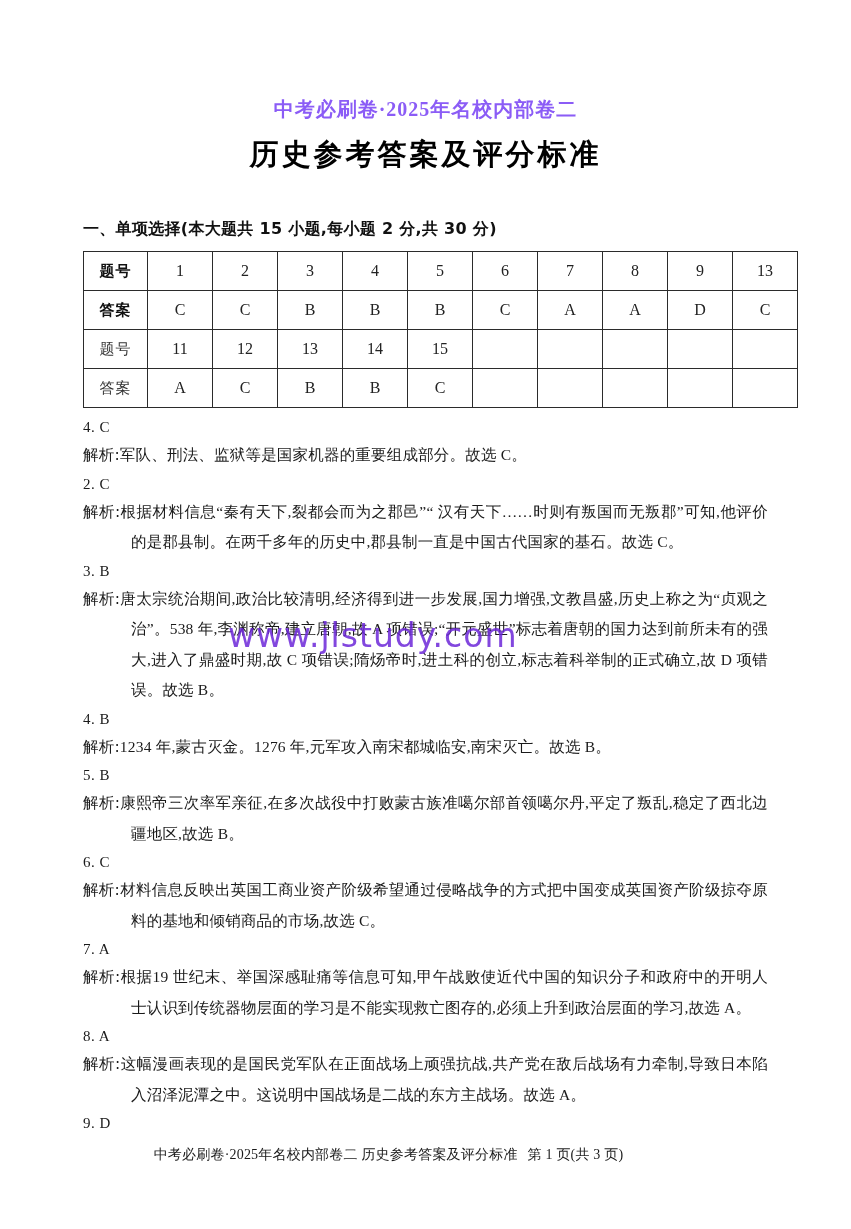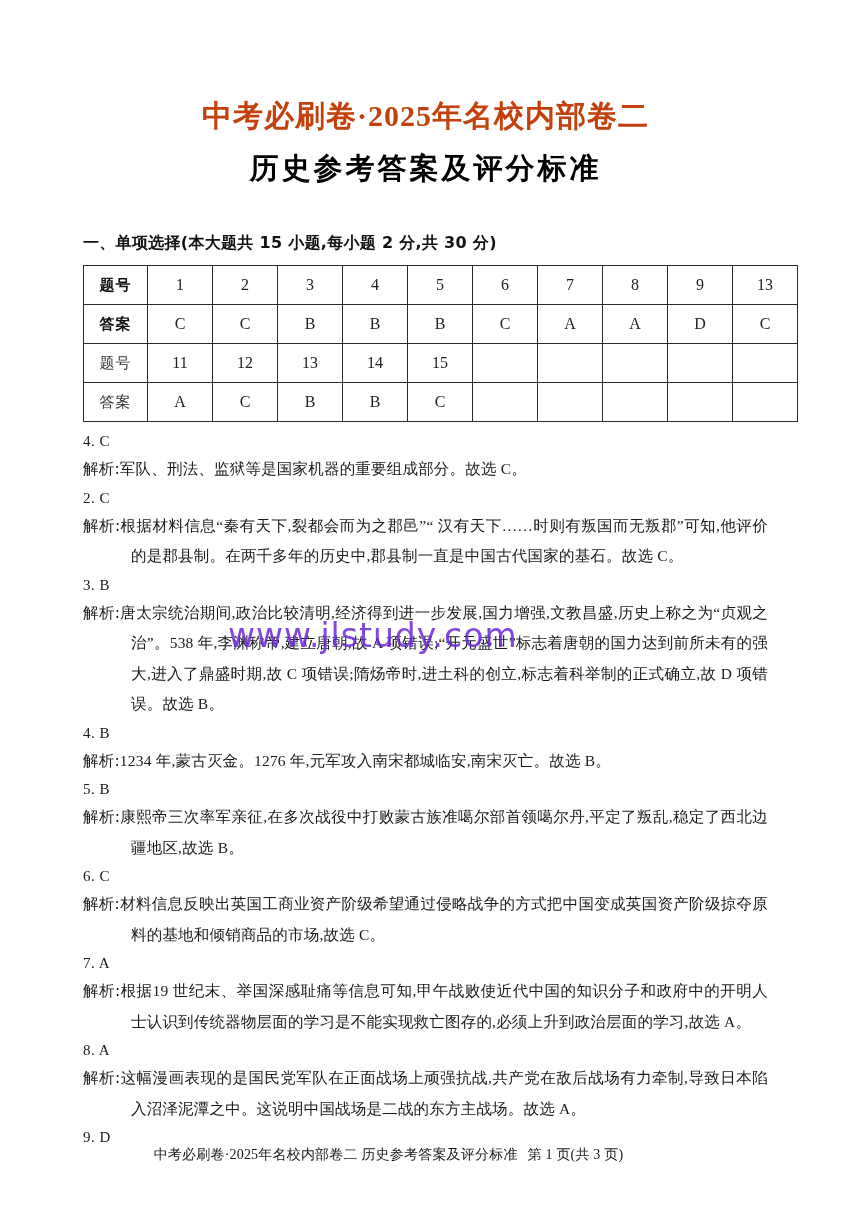--- a/index.html
+++ b/index.html
@@ -23,25 +23,25 @@
     width: 851px;
     height: 1229px;
     box-sizing: border-box;
     padding: 0 83px;
   }
 
   
   .title-line1 {
     margin-top: 96px;
     text-align: center;
-    font-size: 30px;
+    font-size: 20px;
     letter-spacing: 1px;
     font-weight: 600;
     font-family: "Liberation Serif", "DejaVu Serif", serif;
-    color: #c2410c;
+    color: #8b5cf6;
   }
   .title-line2 {
     margin-top: 12px;
     text-align: center;
     font-size: 29px;
     font-weight: 700;
     letter-spacing: 3px;
     font-family: "DejaVu Sans", "Liberation Sans", sans-serif;
     color: #000;
   }

